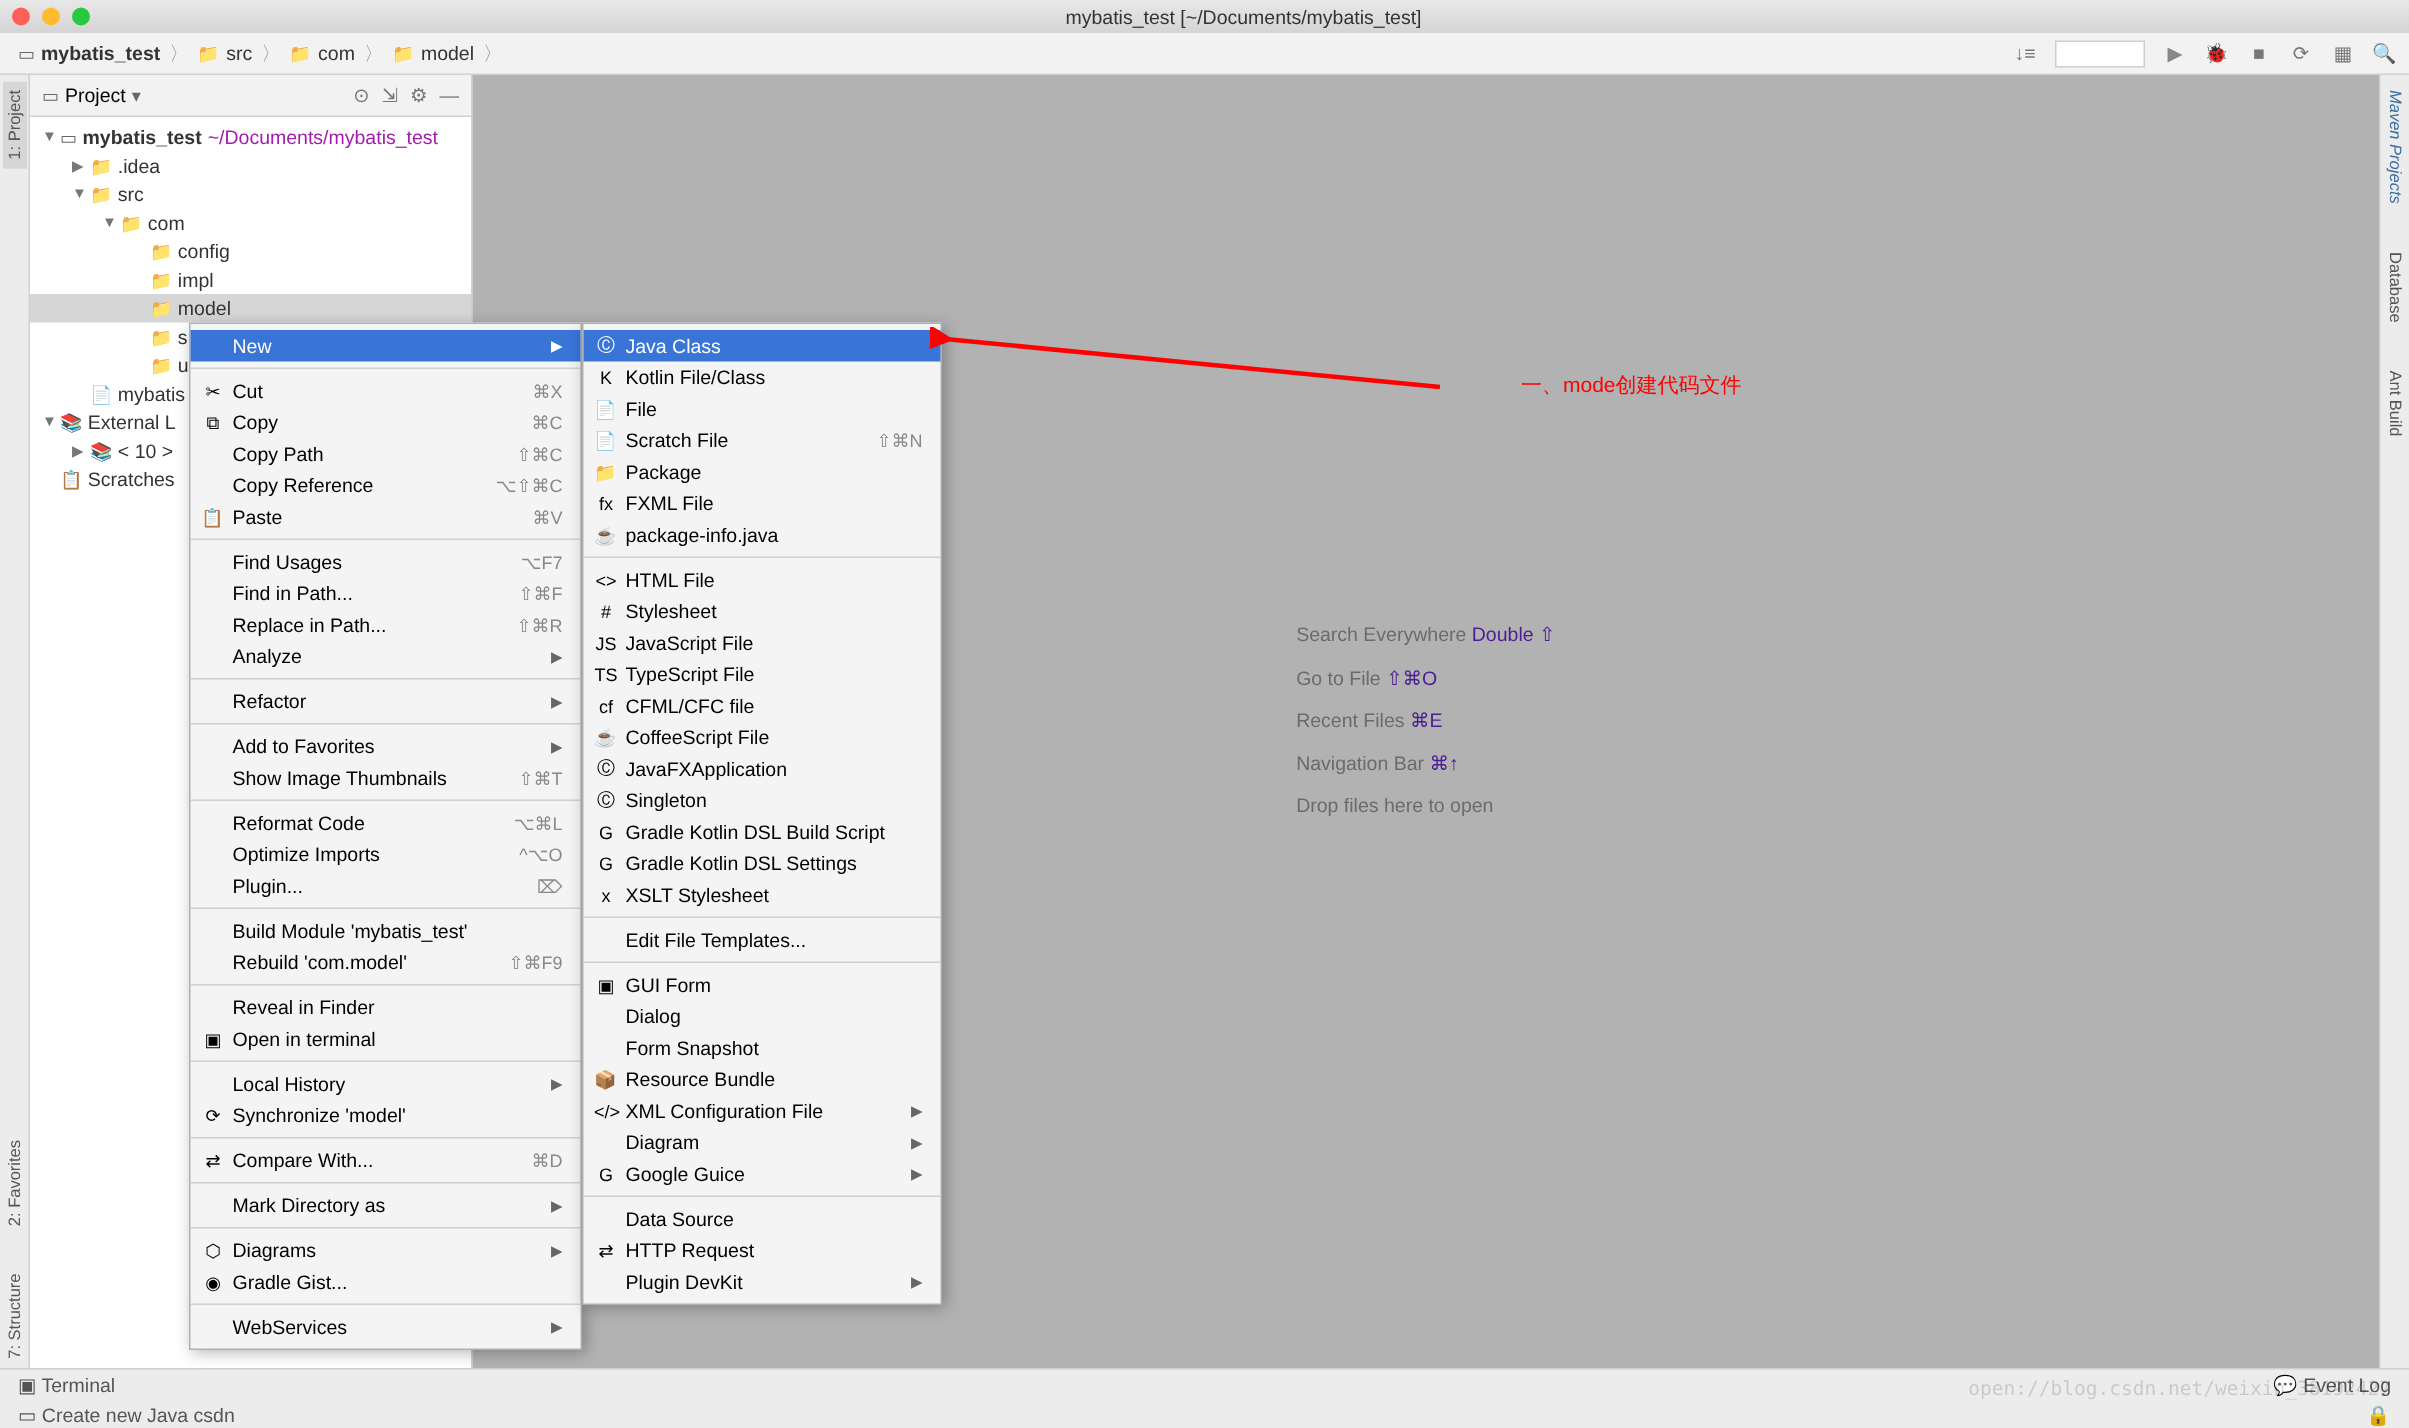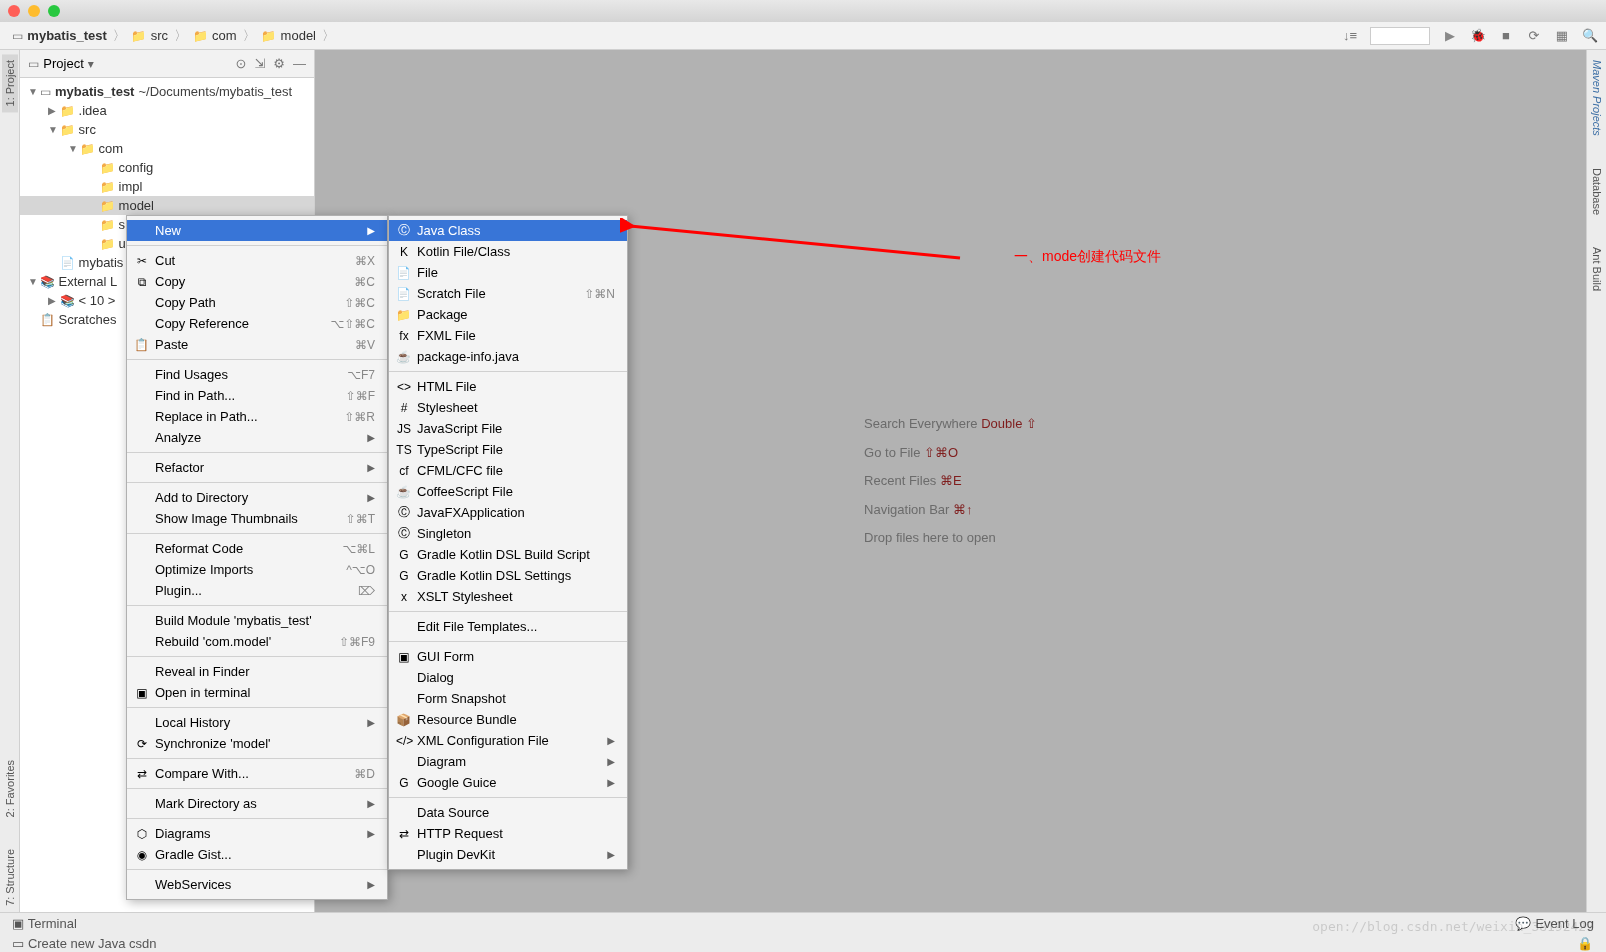--- a/index.html
+++ b/index.html
@@ -27,25 +27,25 @@
 
 .project-panel { width: 295px; background: #fff; border-right: 1px solid #d0d0d0; display: flex; flex-direction: column; }
 .project-header { height: 28px; background: #f2f2f2; border-bottom: 1px solid #d0d0d0; display: flex; align-items: center; padding: 0 8px; justify-content: space-between; }
 .project-header-left { display: flex; align-items: center; gap: 4px; }
 .project-header-icons { display: flex; gap: 8px; color: #777; }
 
 .tree { padding: 4px 0; overflow: hidden; flex: 1; color: #333; }
 .tree-row { display: flex; align-items: center; height: 19px; padding-left: 8px; white-space: nowrap; cursor: pointer; }
 .tree-row.selected { background: #d6d6d6; }
 .tree-arrow { width: 12px; color: #777; font-size: 10px; }
-.tree-label-extra { color: #404040; margin-left: 4px; }
+.tree-label-extra { color: #a21caf; margin-left: 4px; }
 
 .editor-area { flex: 1; background: #b2b2b2; position: relative; color: #6b6b6b; }
 .welcome-hints { position: absolute; left: 50%; top: 50%; transform: translate(-50%, -50%); text-align: left; line-height: 2.2; font-size: 14px; }
-.welcome-hints .key { color: #7f1d1d; }
+.welcome-hints .key { color: #4c1d95; }
 
 .right-vertical-bar { width: 20px; background: #ececec; border-left: 1px solid #d0d0d0; display: flex; flex-direction: column; align-items: center; padding-top: 4px; gap: 20px; }
 
 .bottom-bar { height: 22px; background: #ececec; border-top: 1px solid #d0d0d0; display: flex; align-items: center; padding: 0 12px; justify-content: space-between; color: #555; font-size: 12px; }
 .status-bar { height: 18px; background: #ececec; display: flex; align-items: center; padding: 0 12px; font-size: 12px; color: #555; justify-content: space-between; }
 
 
 .context-menu { position: absolute; background: #f4f4f4; border: 1px solid #b0b0b0; box-shadow: 2px 2px 10px rgba(0,0,0,0.3); padding: 4px 0; }
 .menu1 { left: 126px; top: 215px; width: 262px; }
 .menu2 { left: 388px; top: 215px; width: 240px; }
@@ -68,20 +68,21 @@
 </style>
 </head>
 <body>
 
 <div class="titlebar">
   <div class="traffic">
     <div class="tl r"></div>
     <div class="tl y"></div>
     <div class="tl g"></div>
   </div>
+  <div class="titlebar-title">mybatis_test [~/Documents/mybatis_test]</div>
 </div>
 
 <div class="breadcrumb-bar">
   <div class="breadcrumb">
     <span class="breadcrumb-item">
         <span class="glyph">▭</span>
         <b>mybatis_test</b>
       </span>
     <span class="breadcrumb-sep">〉</span>
     <span class="breadcrumb-item">
@@ -224,21 +225,21 @@
       <span>Analyze</span>
       <span class="submenu-arrow">▶</span>
     </div>
   <div class="menu-sep"></div>
   <div class="menu-item">
       <span>Refactor</span>
       <span class="submenu-arrow">▶</span>
     </div>
   <div class="menu-sep"></div>
   <div class="menu-item">
-      <span>Add to Directory</span>
+      <span>Add to Favorites</span>
       <span class="submenu-arrow">▶</span>
     </div>
   <div class="menu-item">
       <span>Show Image Thumbnails</span>
       <span class="shortcut">⇧⌘T</span>
     </div>
   <div class="menu-sep"></div>
   <div class="menu-item">
       <span>Reformat Code</span>
       <span class="shortcut">⌥⌘L</span>

